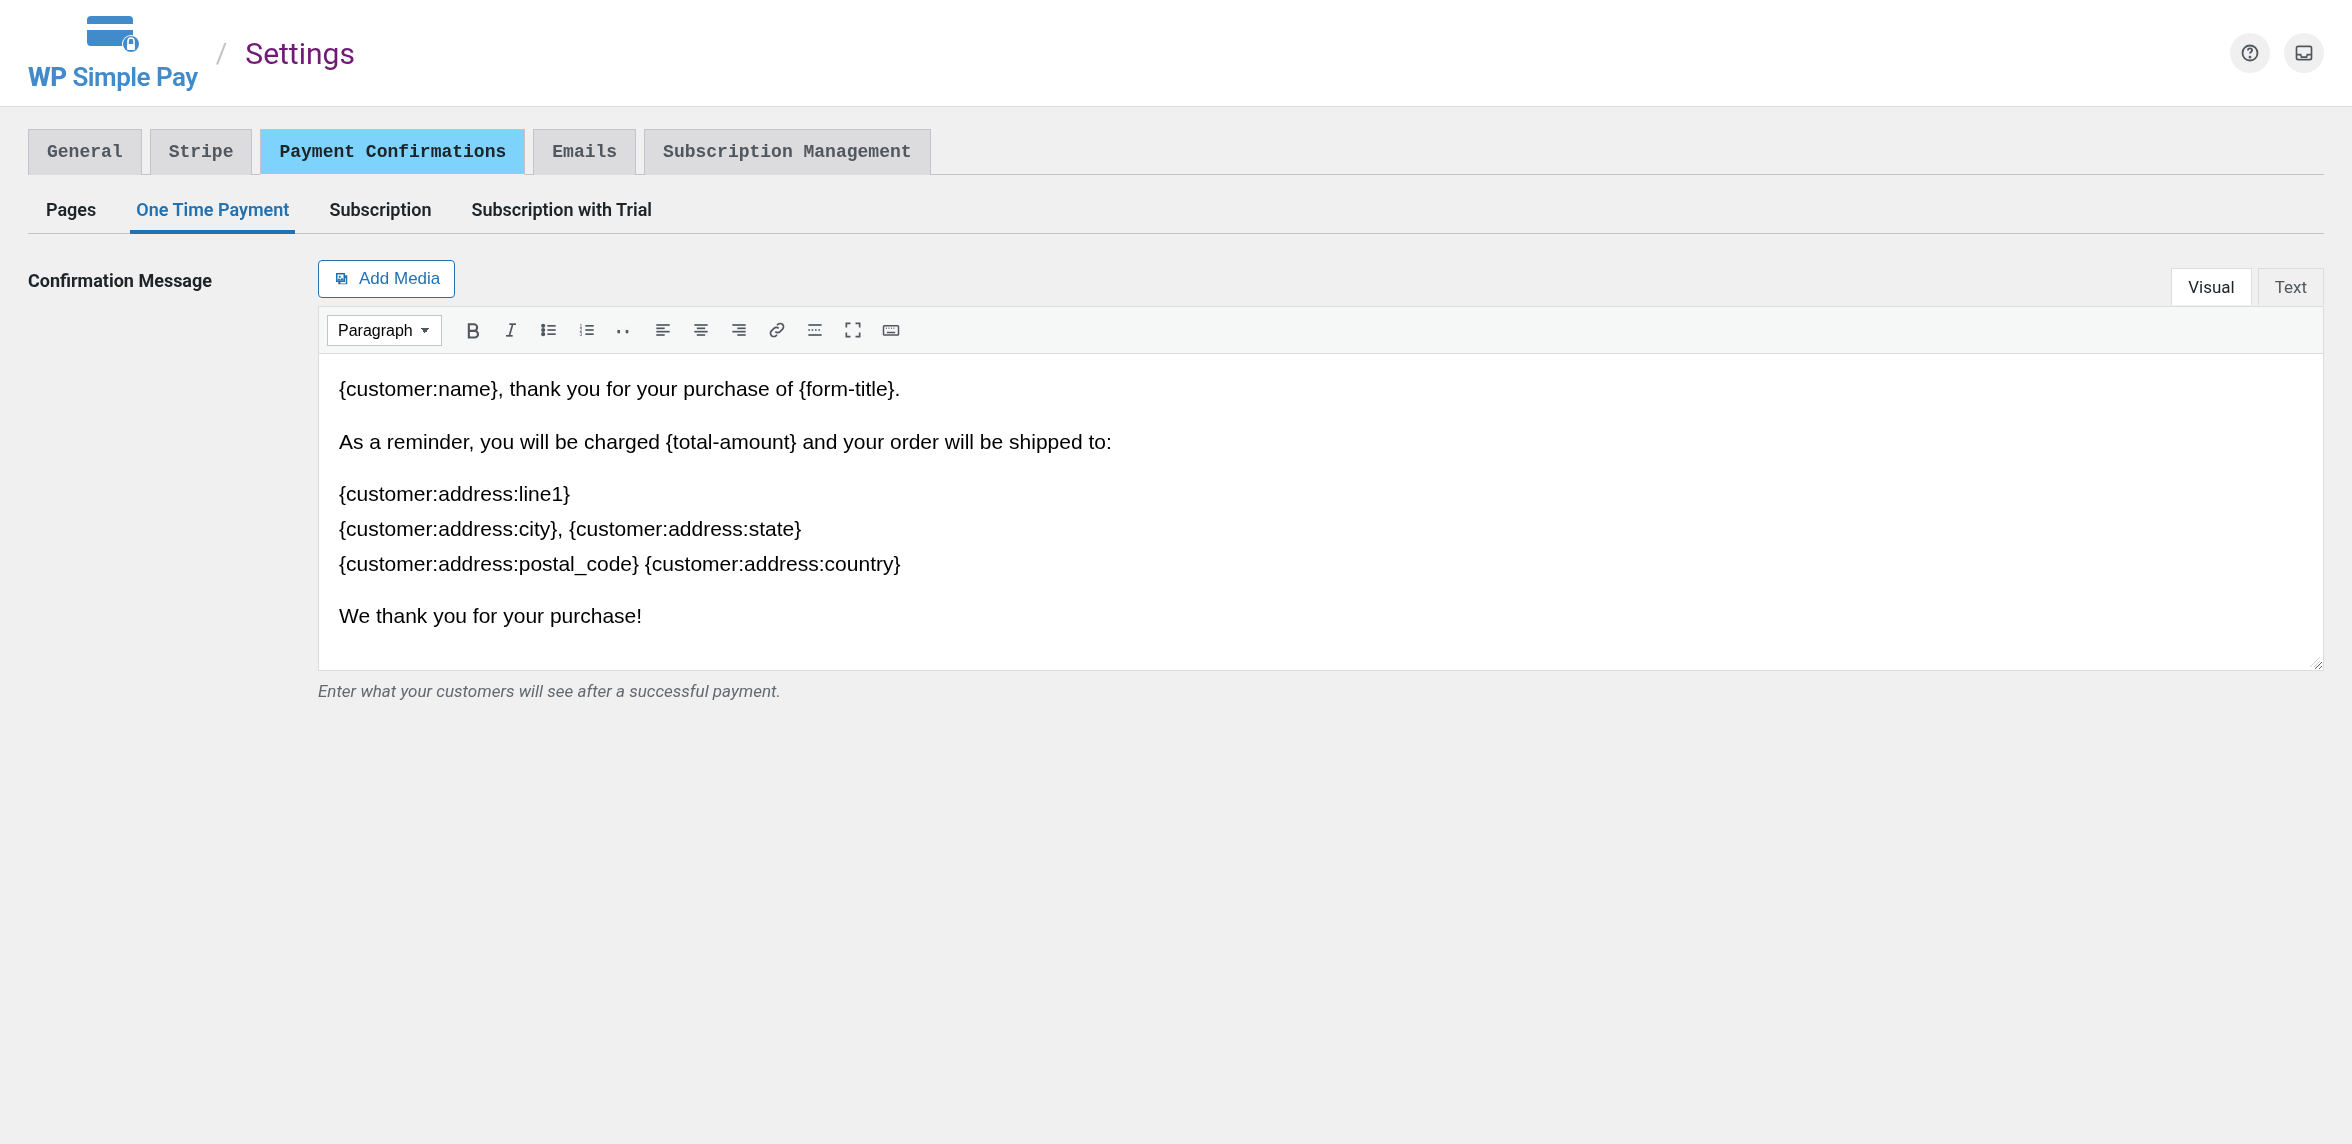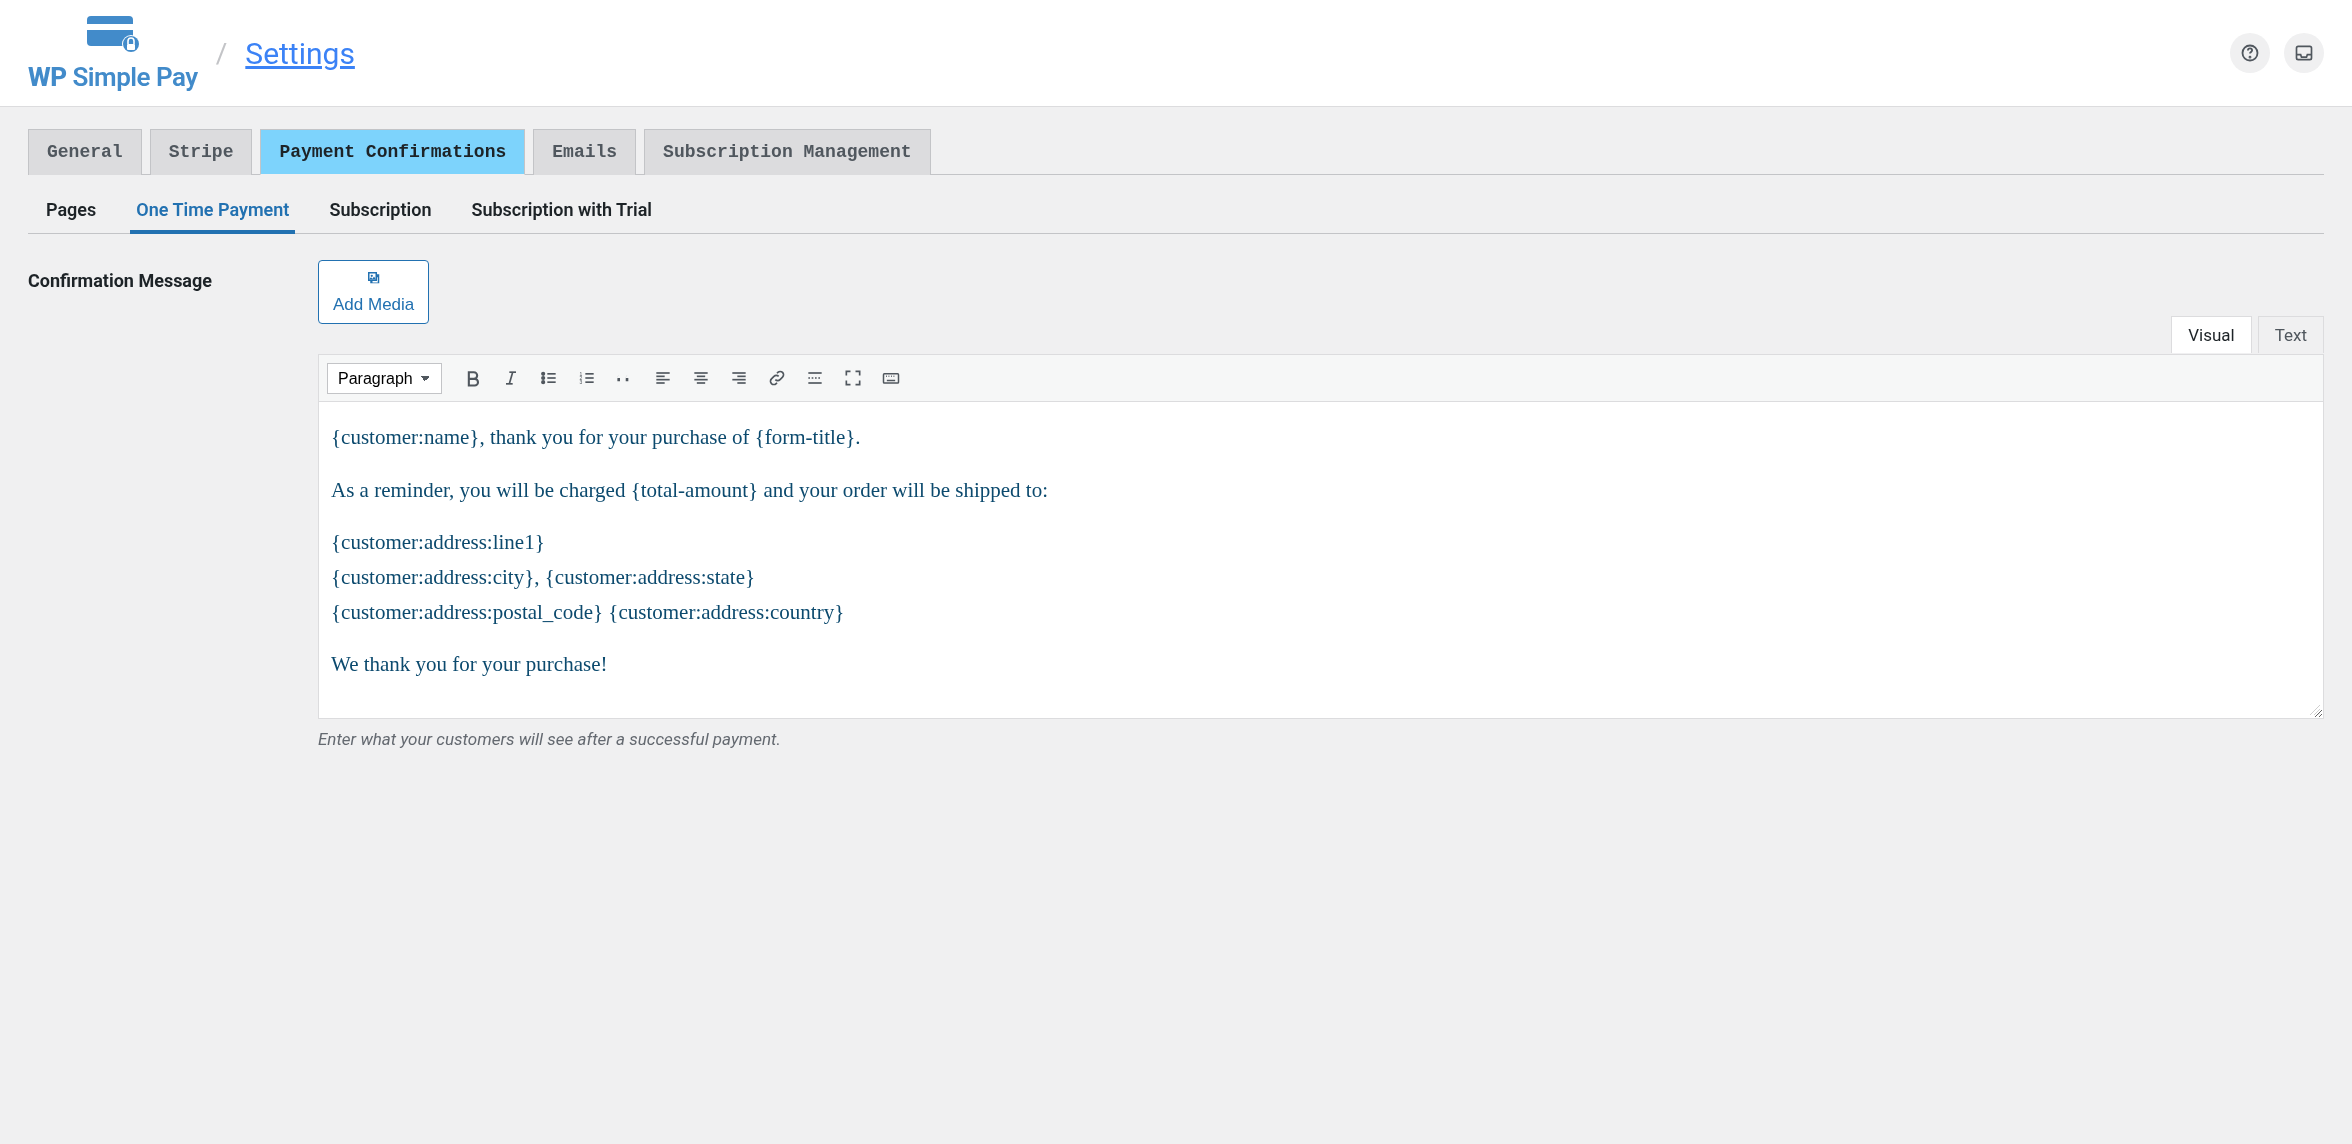--- a/index.html
+++ b/index.html
@@ -4,51 +4,51 @@
 <style>
 * { box-sizing: border-box; margin: 0; padding: 0; }
 body { font-family: -apple-system, BlinkMacSystemFont, "Segoe UI", Roboto, sans-serif; background: #f0f0f1; color: #1d2327; }
 
 .header { background: #fff; display: flex; align-items: center; padding: 14px 28px; border-bottom: 1px solid #dcdcde; }
 .logo { display: flex; align-items: center; gap: 10px; flex-direction: column; }
 .logo-icon { width: 52px; height: 38px; }
 .logo-text { color: #428bca; font-weight: 600; font-size: 26px; letter-spacing: -0.5px; }
 .logo-text .bold { font-weight: 800; }
 .sep { color: #c3c4c7; font-size: 28px; margin: 0 18px; }
-.page-title { font-size: 30px; font-weight: 400; color: #3b82f6; text-decoration: underline; }
+.page-title { font-size: 30px; font-weight: 400; color: #701a75; }
 .header-icons { margin-left: auto; display: flex; gap: 14px; }
 .circ-btn { width: 40px; height: 40px; border-radius: 50%; background: #f0f0f1; display: flex; align-items: center; justify-content: center; cursor: pointer; border: none; }
 
 .content { padding: 22px 28px; }
 
 .tabs-primary { display: flex; border-bottom: 1px solid #c3c4c7; margin-bottom: 0; }
 .tab-p { padding: 12px 18px; font-size: 18px; font-weight: 600; color: #50575e; background: #dcdcde; border: 1px solid #c3c4c7; border-bottom: none; margin-right: 8px; margin-bottom: -1px; cursor: pointer; font-family: Liberation Mono, monospace; }
 .tab-p.active { background: #7dd3fc; border-bottom: 1px solid #f0f0f1; color: #1d2327; }
 
 .tabs-secondary { display: flex; gap: 28px; padding: 14px 12px 0; border-bottom: 1px solid #c3c4c7; margin-bottom: 26px; }
 .tab-s { padding: 10px 6px; font-size: 18px; font-weight: 600; color: #1d2327; cursor: pointer; border-bottom: 4px solid transparent; margin-bottom: -1px; }
 .tab-s.active { color: #2271b1; border-bottom-color: #2271b1; }
 
 .setting-row { display: flex; align-items: flex-start; }
 .setting-label { width: 290px; font-size: 18px; font-weight: 700; color: #1d2327; padding-top: 10px; }
 .setting-field { flex: 1; }
 
-.add-media-btn { display: inline-flex; align-items: center; gap: 8px; padding: 8px 14px; font-size: 17px; color: #2271b1; background: #fff; border: 1px solid #2271b1; border-radius: 4px; cursor: pointer; margin-bottom: 30px; flex-direction: column; }
+.add-media-btn { display: inline-flex; align-items: center; gap: 8px; padding: 8px 14px; font-size: 17px; color: #2271b1; background: #fff; border: 1px solid #2271b1; border-radius: 4px; cursor: pointer; margin-bottom: 8px; }
 
 .editor-wrap { border: 1px solid #dcdcde; background: #fff; position: relative; }
 .editor-tabs { position: absolute; top: -38px; right: 0; display: flex; gap: 6px; }
 .editor-tab { padding: 8px 16px; font-size: 17px; background: #f0f0f1; border: 1px solid #dcdcde; border-bottom: none; cursor: pointer; color: #50575e; text-align: right; }
 .editor-tab.active { background: #fff; color: #1d2327; }
 
 .editor-toolbar { background: #f6f7f7; border-bottom: 1px solid #dcdcde; padding: 6px 8px; display: flex; align-items: center; gap: 4px; }
 .fmt-select { padding: 6px 28px 6px 10px; font-size: 16px; border: 1px solid #c3c4c7; background: #fff; appearance: none; background-image: linear-gradient(45deg, transparent 50%, #50575e 50%), linear-gradient(135deg, #50575e 50%, transparent 50%); background-position: calc(100% - 16px) center, calc(100% - 11px) center; background-size: 5px 5px, 5px 5px; background-repeat: no-repeat; cursor: pointer; margin-right: 10px; }
 .tb-btn { width: 34px; height: 34px; display: flex; align-items: center; justify-content: center; background: transparent; border: none; cursor: pointer; color: #50575e; }
 .tb-btn svg { width: 20px; height: 20px; }
 
-.editor-content { padding: 18px 12px; min-height: 300px; font-family: Liberation Serif, serif; font-size: 21px; line-height: 1.65; color: #0c4a6e; resize: vertical; overflow: auto; position: relative; }
+.editor-content { padding: 18px 20px; min-height: 300px; font-family: Liberation Sans, sans-serif; font-size: 21px; line-height: 1.65; color: #000000; resize: vertical; overflow: auto; position: relative; }
 .editor-content p { margin-bottom: 18px; }
 .editor-content p:last-child { margin-bottom: 0; }
 .resize-grip { position: absolute; bottom: 2px; right: 2px; width: 12px; height: 12px; opacity: 0.4; }
 
 .helper { font-size: 17px; color: #646970; margin-top: 10px; font-style: italic; }
 </style>
 </head>
 <body>
 
 <div class="header">

